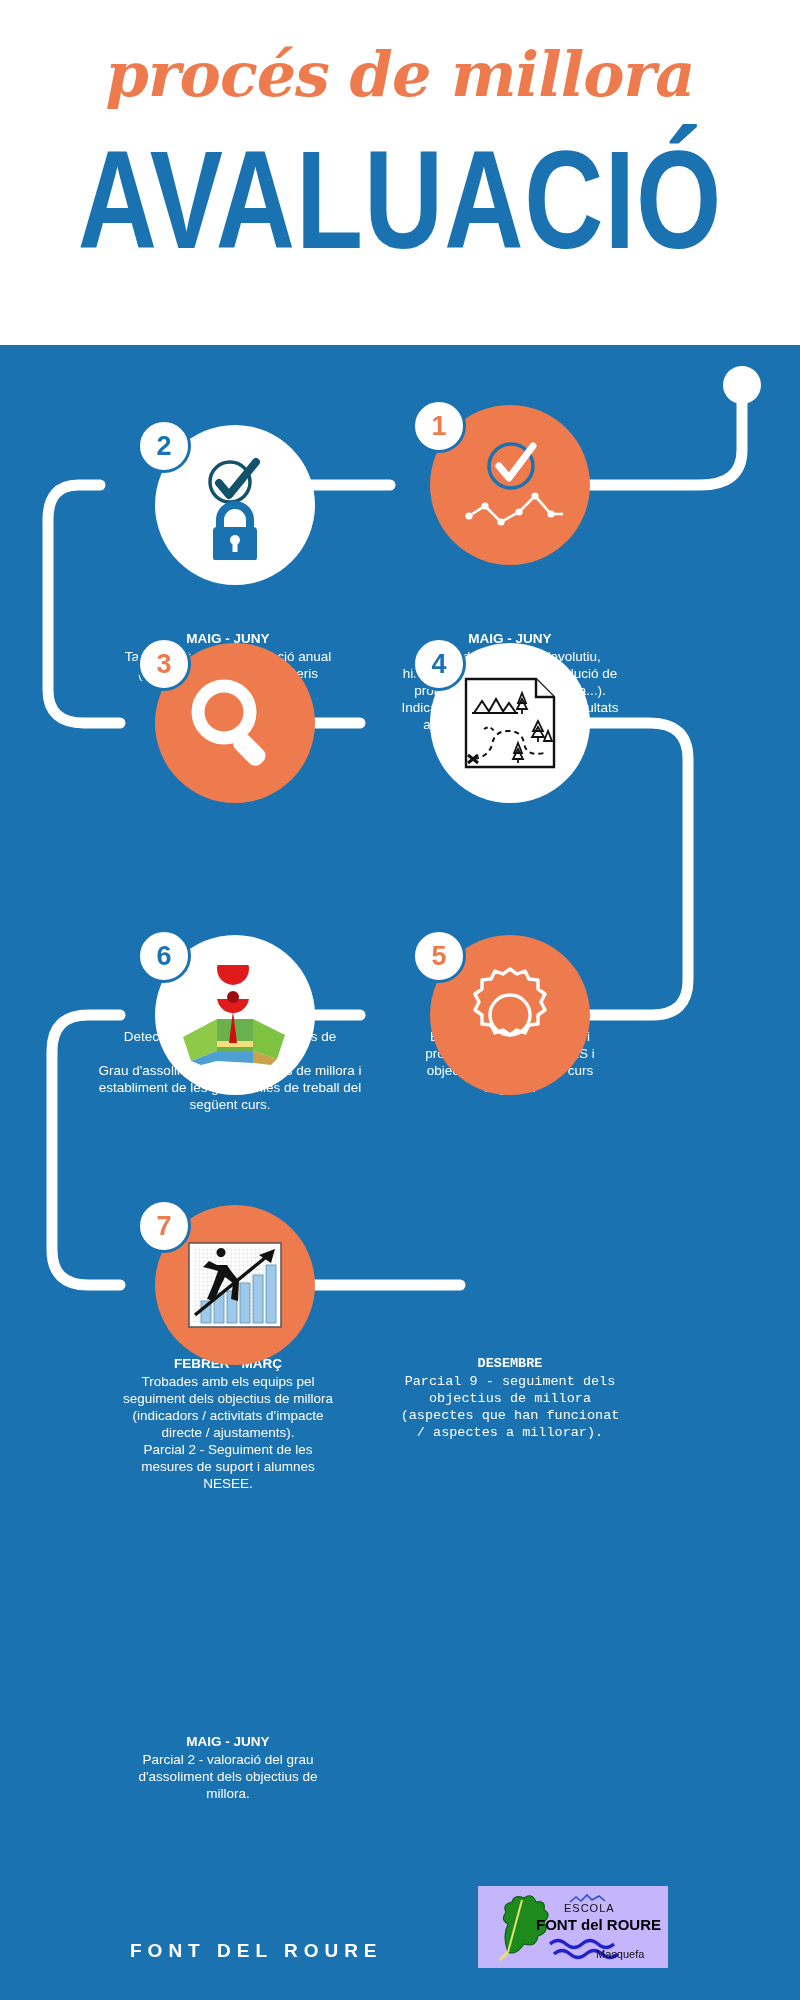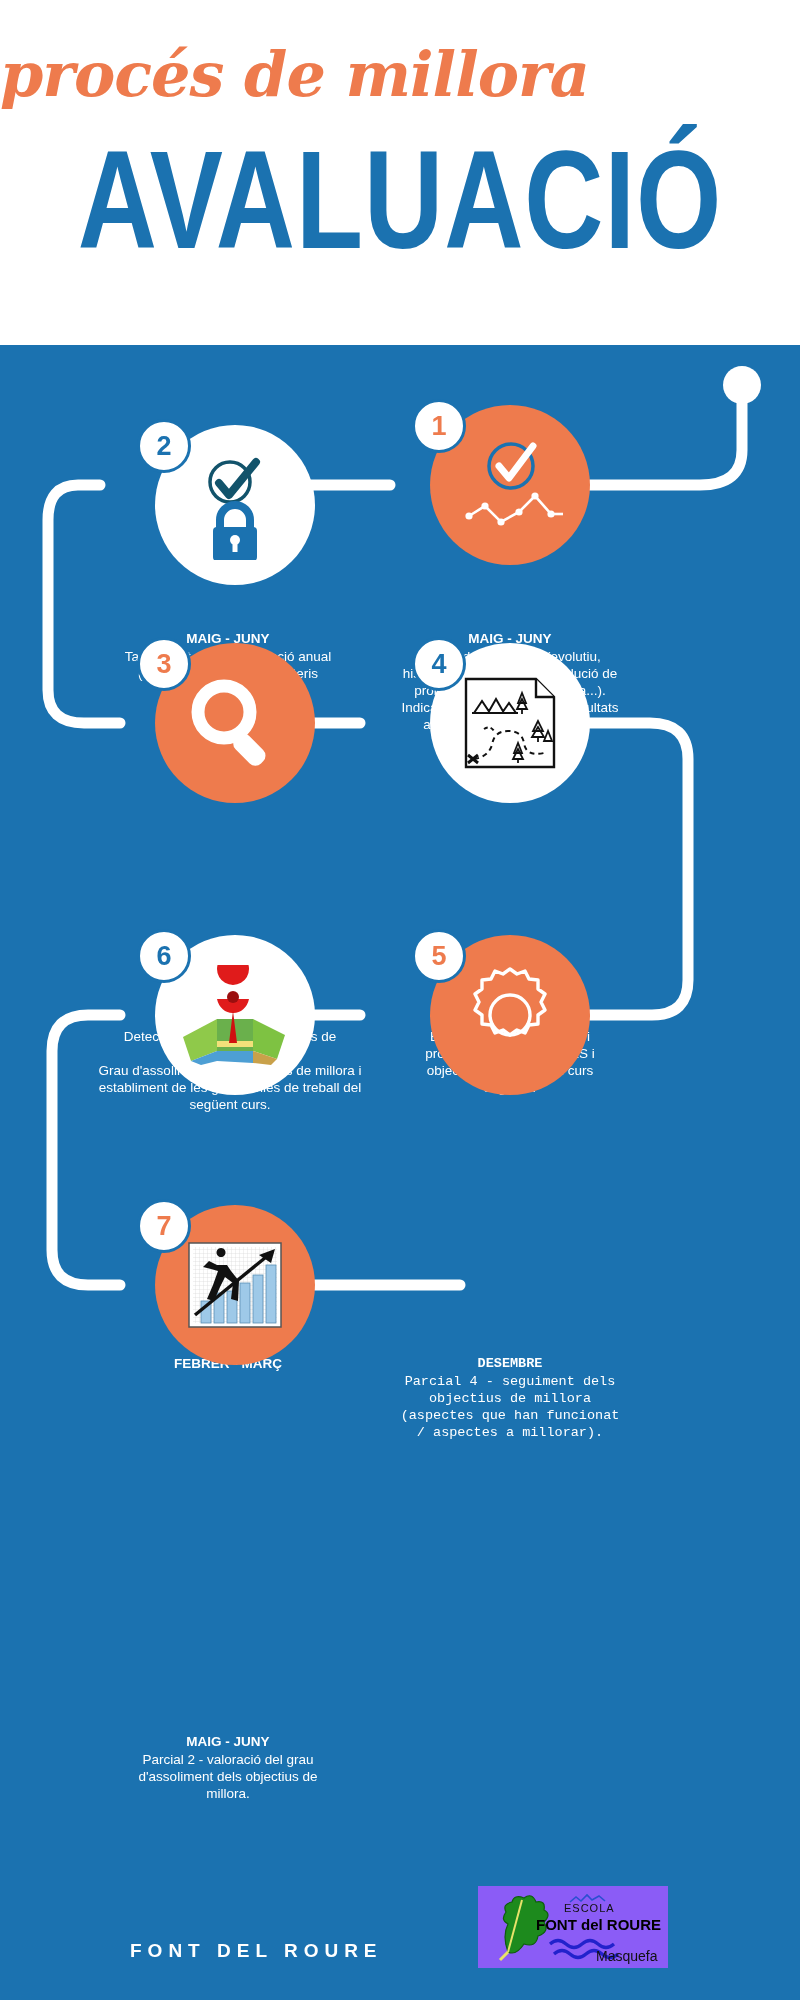--- a/index.html
+++ b/index.html
@@ -12,21 +12,21 @@
   }
   .page{position:relative;width:800px;height:2000px;overflow:hidden;}
 
   
   .header{
     position:absolute;left:0;top:0;width:800px;height:345px;
     background:#ffffff;
   }
   .title-script{
     position:absolute;left:0;top:44px;width:800px;
-    text-align:left;
+    text-align:center;
     color:#ee7b4d;
     font-family:"DejaVu Serif", serif;
     font-style:italic;
     font-weight:700;
     font-size:62px;
     letter-spacing:-1px;
     line-height:1;
   }
   .title-main{
     position:absolute;left:0;top:130px;width:800px;
@@ -80,32 +80,32 @@
   .txt .desc{display:block;}
 
   
   .footer-name{
     position:absolute;left:130px;top:1940px;
     color:#ffffff;font-size:19px;font-weight:700;letter-spacing:6px;
     font-family:"Liberation Sans", sans-serif;
   }
   .logo-box{
     position:absolute;left:478px;top:1886px;width:190px;height:82px;
-    background:#8b5cf6;
+    background:#c4b5fd;
   }
   .logo-escola{
     position:absolute;left:86px;top:16px;font-size:11px;color:#111;
     letter-spacing:1px;font-family:"Liberation Sans", sans-serif;
   }
   .logo-font{
     position:absolute;left:58px;top:30px;font-size:15px;color:#000;
     font-weight:700;font-family:"Liberation Sans", sans-serif;white-space:nowrap;
   }
   .logo-masquefa{
-    position:absolute;left:118px;top:62px;font-size:14px;color:#111;
+    position:absolute;left:118px;top:62px;font-size:11px;color:#111;
     font-family:"Liberation Sans", sans-serif;
   }
 </style>
 </head>
 <body>
 
 <div class="page">
 
   <div class="header">
     <div class="title-script">procés de millora</div>
@@ -231,21 +231,21 @@
                    l7,5 l8,-3 l4,8 l9,1 l0,9 l7,5 l-4,8 l4,8 l-7,5 l0,9 l-9,1 l-4,8 l-8,-3 l-7,5
                    l-7,-5 l-8,3 l-4,-8 l-9,-1 l0,-9 l-7,-5 l4,-8 l-4,-8 l7,-5 l0,-9 l9,-1 l4,-8 l8,3 Z"></path>
           <circle cx="52" cy="52" r="20"></circle>
         </g>
       </svg>
     </div>
     <div class="badge orange-num">5</div>
   </div>
   <div class="txt" style="left:400px;top:1355px;width:220px;font-family:Liberation Mono, monospace;">
     <span class="period">DESEMBRE</span>
-    <span class="desc">Parcial 4 - seguiment dels objectius de millora (aspectes que han funcionat / aspectes a millorar).</span>
+    <span class="desc">Parcial 9 - seguiment dels objectius de millora (aspectes que han funcionat / aspectes a millorar).</span>
   </div>
 
   <div class="node" style="left:155px;top:935px;">
     <div class="disc white"></div>
     <div class="icon-wrap">
       <svg width="112" height="100" viewBox="0 0 112 100">
         <polygon points="4,72 38,54 38,86 12,96" fill="#8fc94a"></polygon>
         <polygon points="38,54 74,54 74,86 38,86" fill="#6ab04c"></polygon>
         <polygon points="74,54 106,70 98,94 74,86" fill="#7ec242"></polygon>
         <polygon points="12,96 38,86 38,96 22,100" fill="#4d9fd4"></polygon>
@@ -255,20 +255,22 @@
         <path d="M54,20 a16,16 0 1 1 0.01,0 Z" fill="#e01b1b"></path>
         <path d="M38,34 a16,18 0 0 0 16,14 a16,18 0 0 0 16,-14 Z" fill="#e01b1b"></path>
         <path d="M54,46 L50,78 L58,78 Z" fill="#d01010"></path>
         <circle cx="54" cy="32" r="6" fill="#9b0f0f"></circle>
       </svg>
     </div>
     <div class="badge blue-num">6</div>
   </div>
   <div class="txt" style="left:118px;top:1355px;width:220px;">
     <span class="period">FEBRER - MARÇ</span>
+    <span class="desc" style="white-space:pre-line;">Trobades amb els equips pel seguiment dels objectius de millora (indicadors / activitats d'impacte directe / ajustaments).
+Parcial 2 - Seguiment de les mesures de suport i alumnes NESEE.</span>
   </div>
 
   <div class="node" style="left:155px;top:1205px;">
     <div class="disc orange"></div>
     <div class="icon-wrap">
       <svg width="96" height="88" viewBox="0 0 96 88">
         <defs>
           <pattern id="grid" width="4" height="4" patternUnits="userSpaceOnUse">
             <path d="M4,0 L0,0 0,4" fill="none" stroke="#cfcfcf" stroke-width="0.6"></path>
           </pattern>

